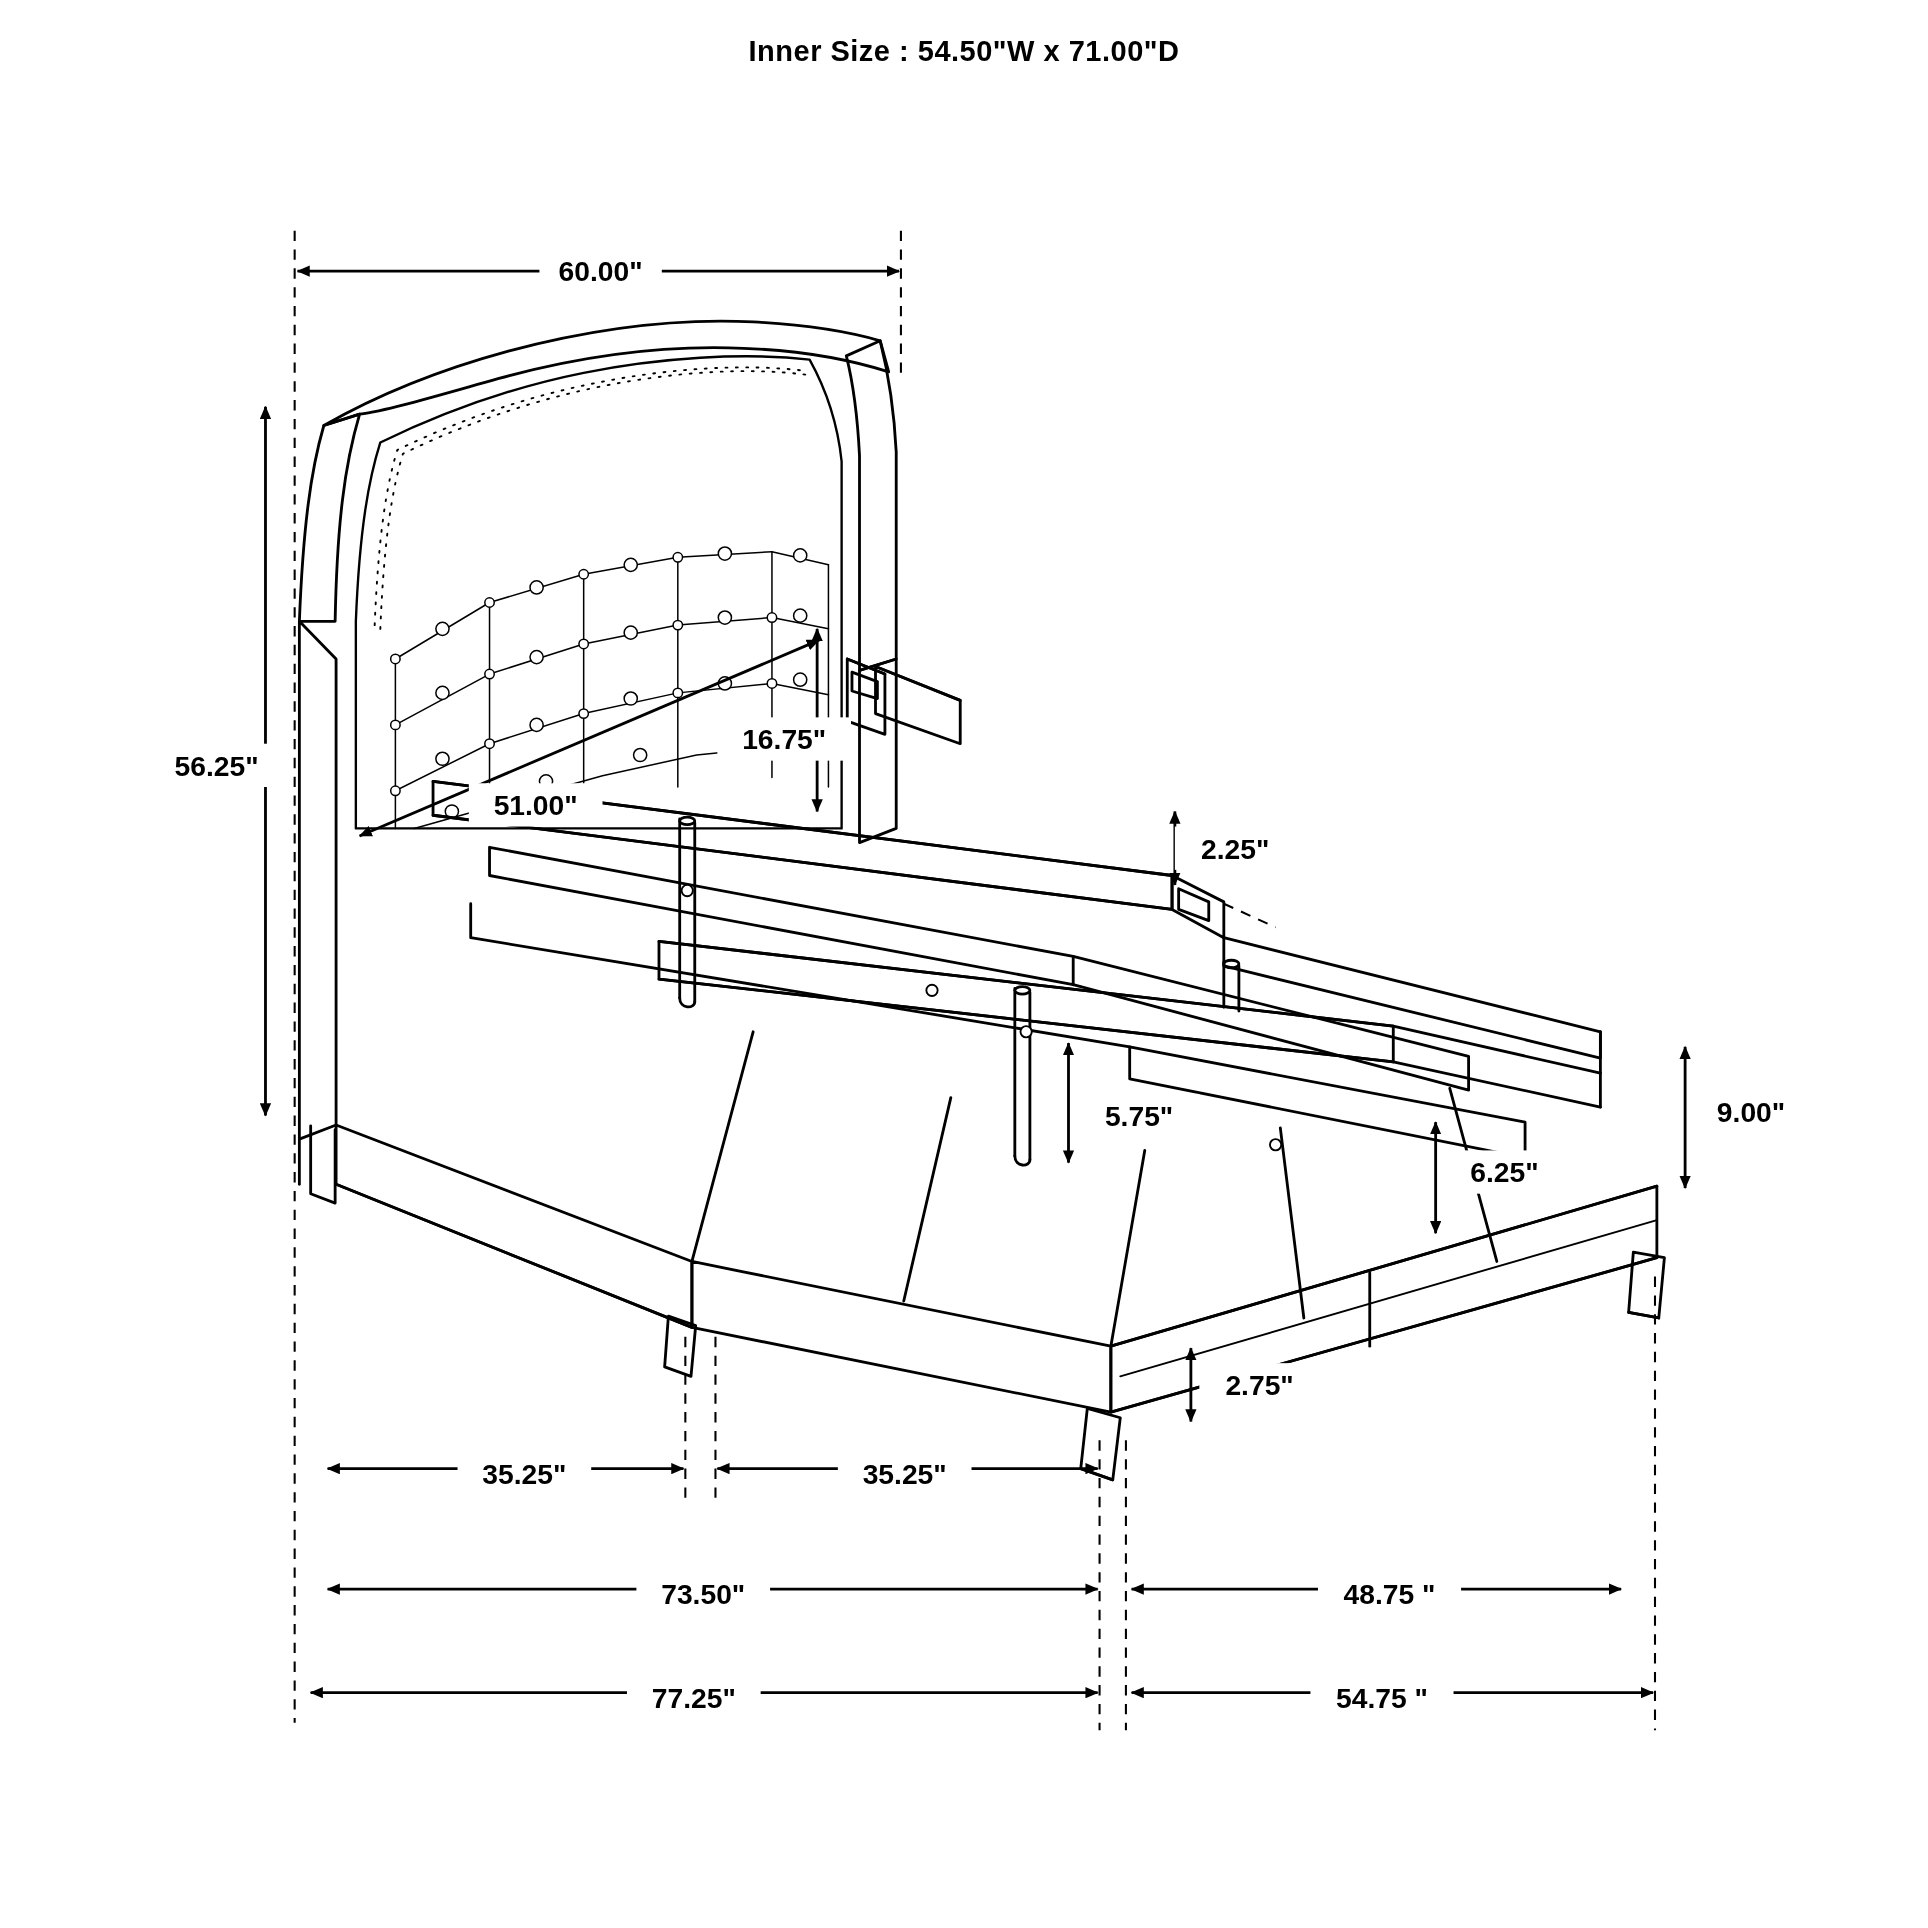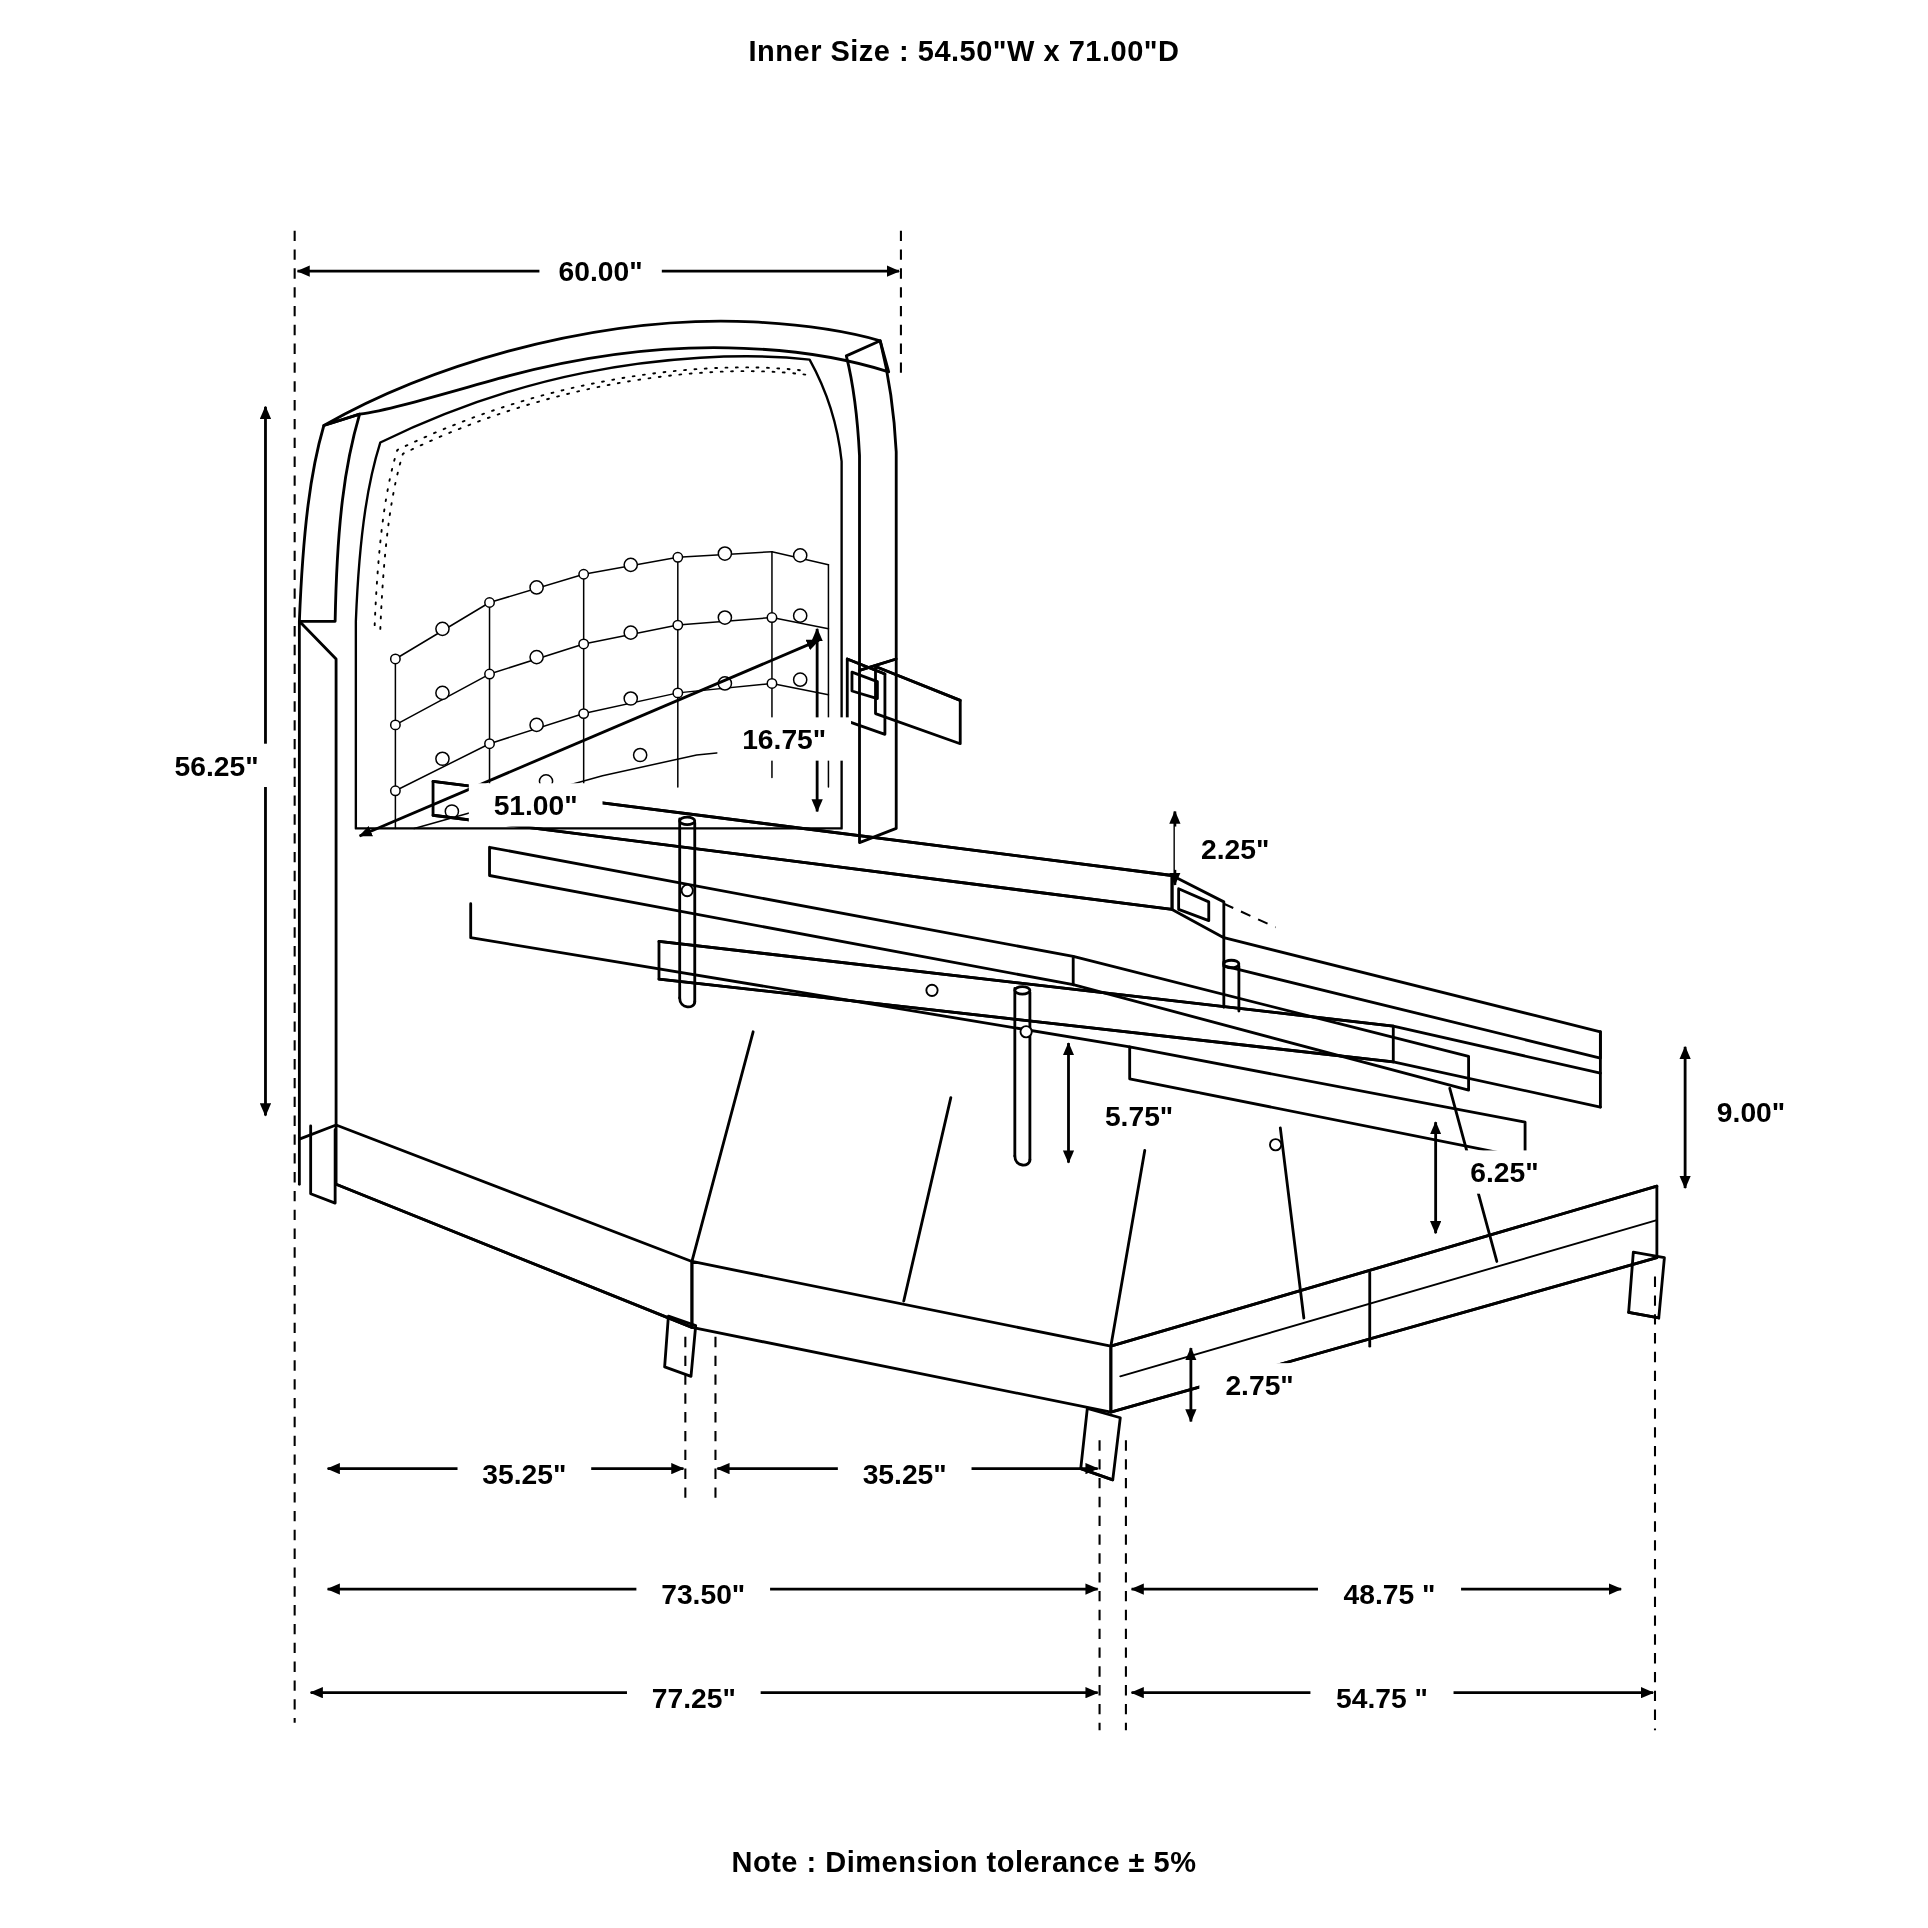--- a/index.html
+++ b/index.html
@@ -289,15 +289,14 @@
       <text class="dimtext" x="1476" y="1704" text-anchor="middle">48.75 "</text>
 
       <rect x="666" y="1780" width="142" height="46" fill="#fff"></rect>
       <text class="dimtext" x="737" y="1814" text-anchor="middle">77.25"</text>
 
       <rect x="1392" y="1780" width="152" height="46" fill="#fff"></rect>
       <text class="dimtext" x="1468" y="1814" text-anchor="middle">54.75 "</text>
     </g>
   </svg>
 
-  <div class="title-text" id="note-text">Note : Dimension tolerance ± 5%</div>
 </div>
 
 
 </body></html>

